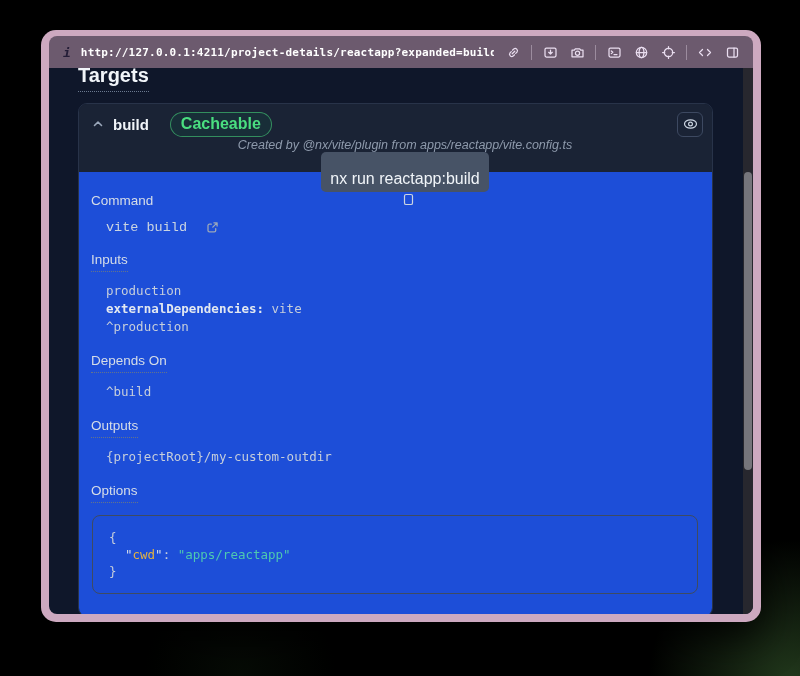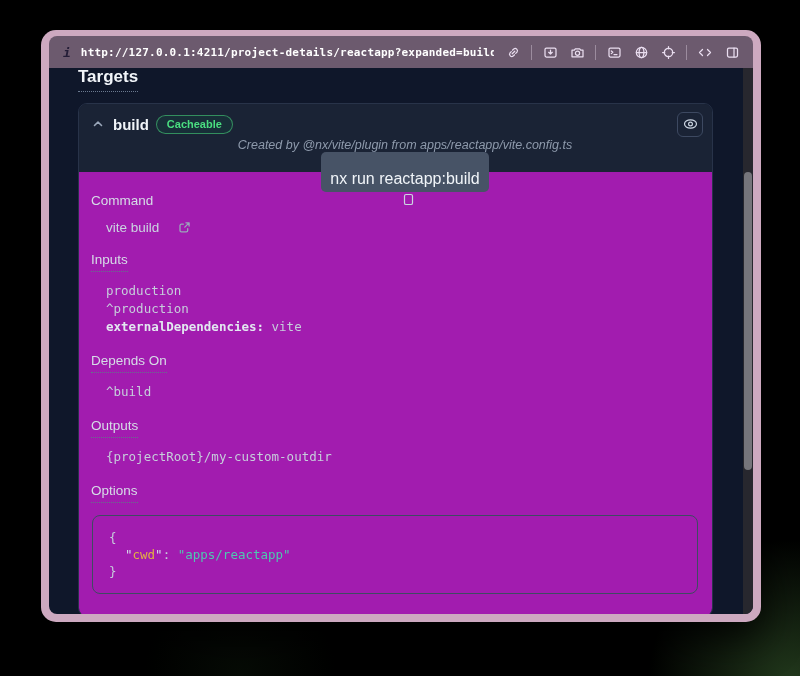--- a/index.html
+++ b/index.html
@@ -65,21 +65,21 @@
   .scroll-thumb {
     position: absolute; left: 1px; right: 1px; top: 104px; height: 298px;
     background: #75757b; border-radius: 4px;
   }
 
   .page { padding: 0 40px 0 29px; }
 
   .targets-heading {
     display: inline-block;
     margin-top: -7px;
-    color: #f1f5f9; font-size: 17px; font-weight: 700;
+    color: #f1f5f9; font-size: 20px; font-weight: 700;
     border-bottom: 1px dotted #6b7a90; padding-bottom: 4px;
   }
 
   
   .card {
     margin-top: 11px;
     border: 1px solid #283349;
     border-radius: 9px;
     overflow: hidden;
     background: #111a2c;
@@ -87,22 +87,22 @@
   .card-head { background: #1a2335; padding: 6px 9px 8px 13px; }
   .head-row1 { display: flex; align-items: center; height: 28px; }
   .head-row2 { display: flex; align-items: center; height: 26px; padding-left: 15px; flex-direction: column; }
 
   .chev { flex: none; display: flex; margin-right: 9px; }
   .chev svg { stroke: #9aa7ba; fill: none; stroke-width: 1.6; stroke-linecap: round; stroke-linejoin: round; }
 
   .target-name { color: #f1f5f9; font-size: 15px; font-weight: 700; }
 
   .badge {
-    margin-left: 7px;
-    color: #4ade80; font-size: 11px; font-weight: 600;
+    margin-left: 21px;
+    color: #4ade80; font-size: 16px; font-weight: 600;
     background: rgba(16,100,70,0.18);
     border: 1px solid rgba(74,222,128,0.55);
     border-radius: 999px;
     padding: 2px 10px 3px;
   }
 
   .spacer { flex: 1; }
 
   .eye-btn {
     flex: none; width: 26px; height: 25px;
@@ -117,35 +117,35 @@
   }
   .run-chip {
     font-family: Liberation Sans, sans-serif; font-size: 16px;
     color: #f1f5f9; background: #475366;
     border-radius: 5px; padding: 18px 9px 4px;
     white-space: nowrap;
   }
   .copy-btn { margin-left: 8px; margin-right: 2px; display: flex; cursor: pointer; }
   .copy-btn svg { stroke: #cbd5e1; fill: none; stroke-width: 1.2; stroke-linejoin: round; }
 
-  .card-body { background: #a21caf; padding: 19px 14px 22px 12px; }
+  .card-body { background: #1d4ed8; padding: 19px 14px 22px 12px; }
 
   .sec-label {
     color: #d6dde7; font-size: 13.5px; font-weight: 500;
   }
   .sec-label.dotted {
     display: inline-block;
     border-bottom: 1px dotted #64748b; padding-bottom: 4px;
   }
   .sec { margin-bottom: 15px; }
 
   .cmd-value {
     margin: 11px 0 0 15px;
     color: #cbd5e1; font-size: 13.5px;
-    display: flex; align-items: center; gap: 19px;
+    display: flex; align-items: center; gap: 19px; font-family: Liberation Mono, monospace;
   }
   .ext-link { display: flex; cursor: pointer; }
   .ext-link svg { stroke: #9aa7ba; fill: none; stroke-width: 1.3; stroke-linecap: round; stroke-linejoin: round; }
 
   .mono-list { margin: 10px 0 0 15px; }
   .mono-line {
     font-family: "DejaVu Sans Mono", monospace;
     color: #c6cedb; font-size: 12.5px; line-height: 18px;
   }
   .mono-key { font-weight: 700; color: #e2e8f0; }
@@ -276,22 +276,22 @@
                     <path d="M6.8 6.1 11 1.9 M7.9 1.8h3.2v3.2"></path>
                   </svg>
               </span>
             </div>
           </div>
 
           <div class="sec">
             <span class="sec-label dotted">Inputs</span>
             <div class="mono-list">
               <div class="mono-line">production</div>
+              <div class="mono-line"><span class="mono-key">externalDependencies:</span><span> vite</span></div>
               <div class="mono-line">^production</div>
-              <div class="mono-line"><span class="mono-key">externalDependencies:</span><span> vite</span></div>
             </div>
           </div>
 
           <div class="sec">
             <span class="sec-label dotted">Depends On</span>
             <div class="mono-list">
               <div class="mono-line">^build</div>
             </div>
           </div>
 

